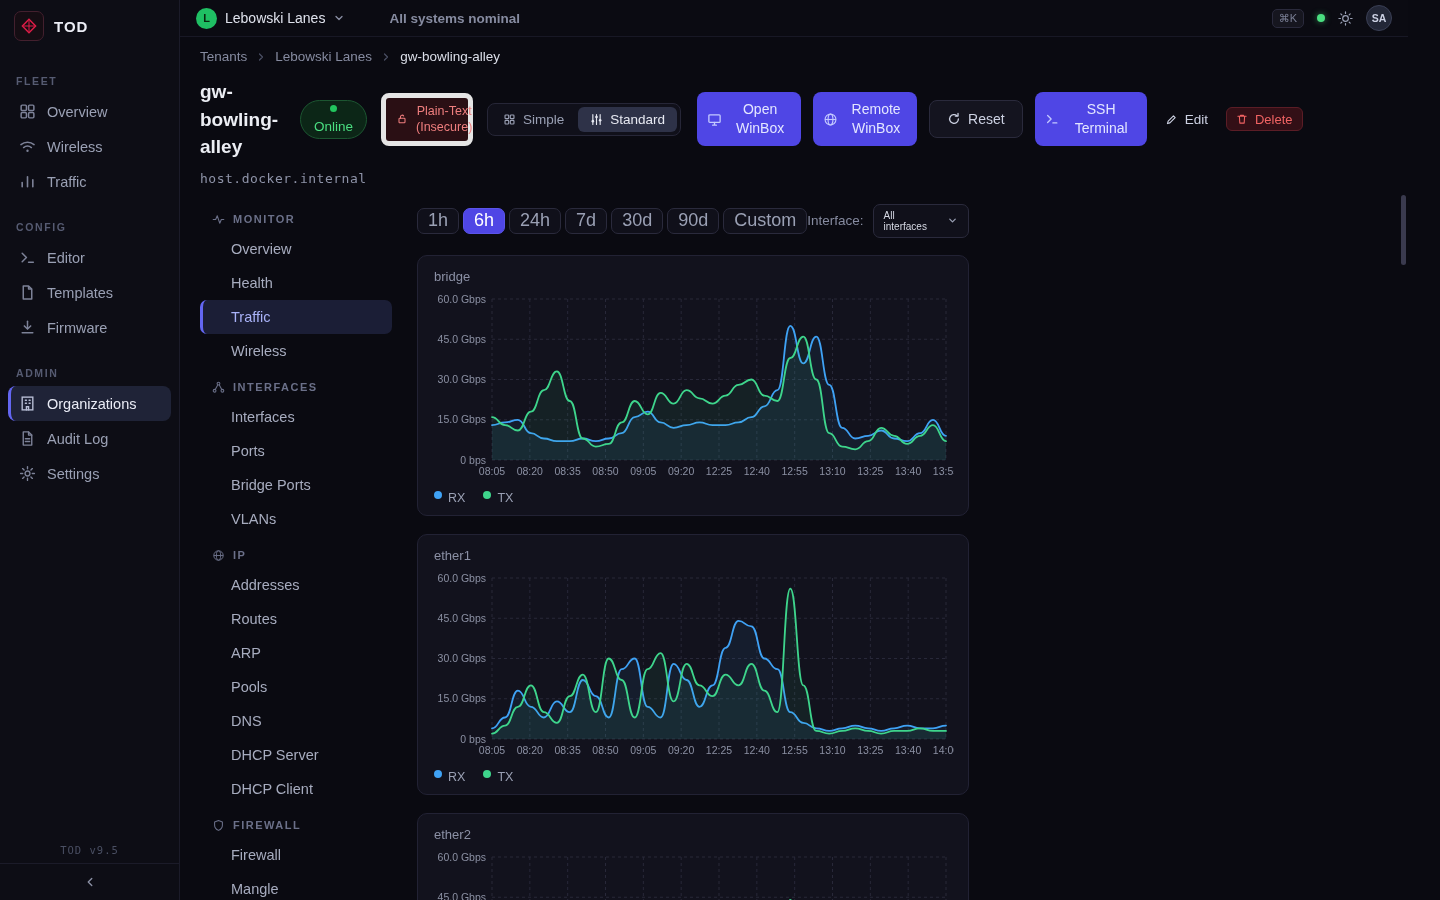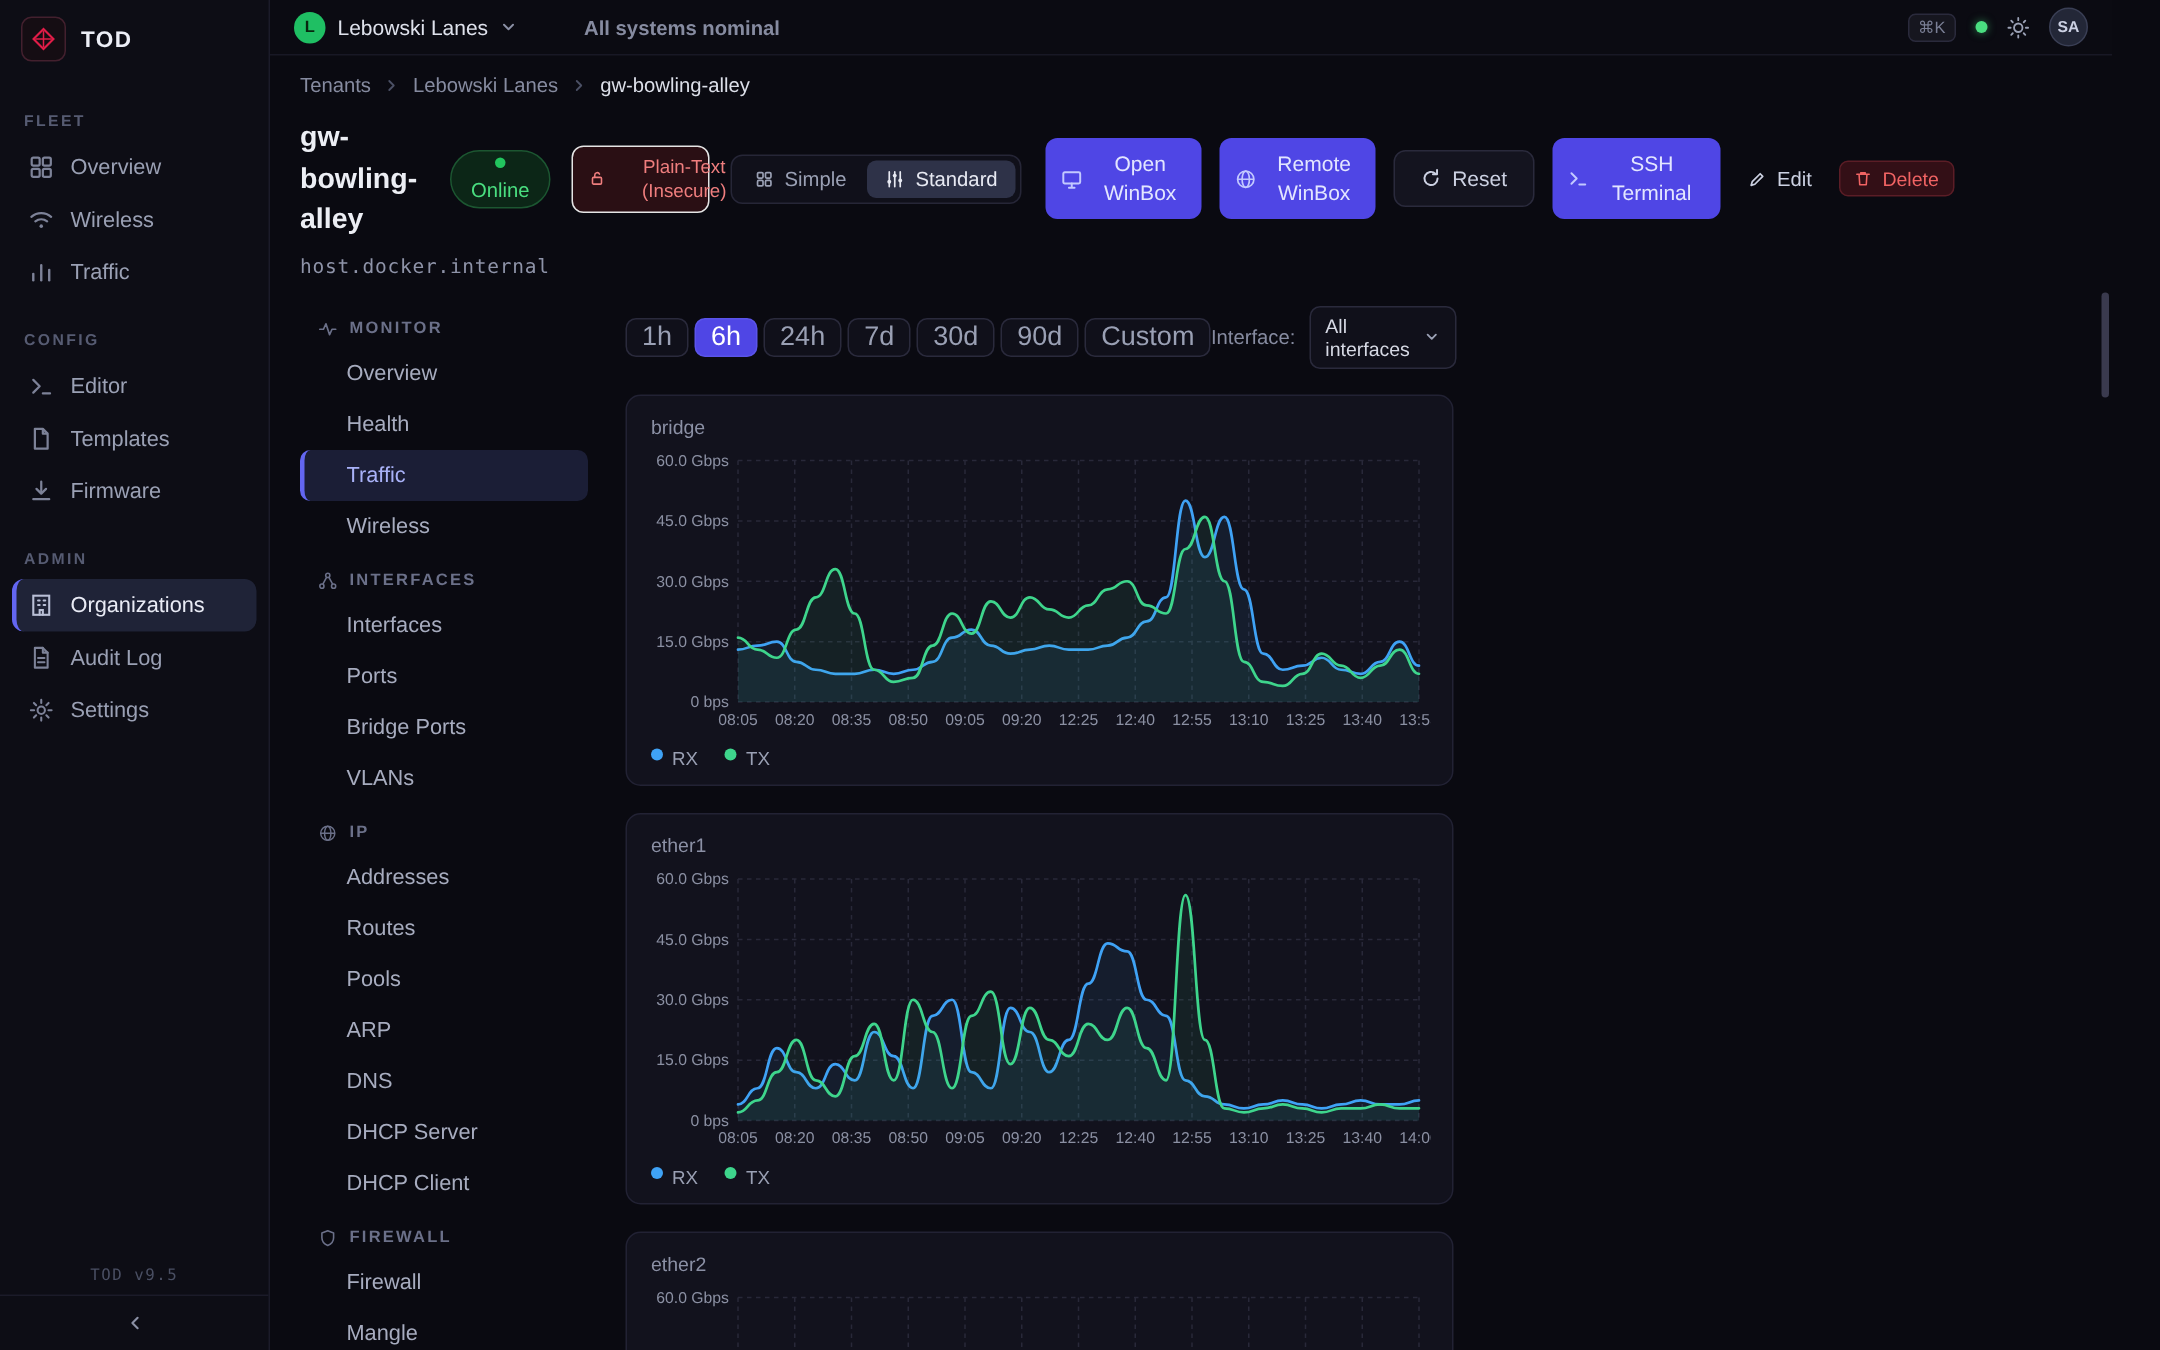--- a/index.html
+++ b/index.html
@@ -51,21 +51,21 @@
   .crumb-current { color:#dcdfe9; }
   .crumb { cursor:pointer; }
 
   
   .dev-header { display:flex; align-items:center; gap:14px; margin-top:14px; }
   .dev-title { width:86px; font-size:19px; font-weight:600; line-height:1.45; color:#eceef4;
     overflow-wrap:break-word; }
   .pill-online { display:flex; align-items:center; gap:7px; background:#0c2617; border:1px solid #1c5631;
     border-radius:999px; padding:4px 13px; color:#4ade80; font-size:13.5px;flex-direction:column; }
   .pill-online .dot { width:7px; height:7px; border-radius:50%; background:#22c55e; }
-  .pill-warn { display:flex; align-items:center; gap:24px; background:#2a0f14; border:1px solid #e5e5e5;
+  .pill-warn { display:flex; align-items:center; gap:8px; background:#2a0f14; border:5px solid #e5e5e5;
     border-radius:8px; padding:5px 10px; color:#ef7e7e; font-size:12.5px; line-height:1.3; width:92px;
     text-align:center; }
   .seg { display:flex; background:#10101a; border:1px solid #262637; border-radius:8px; padding:3px; gap:2px; }
   .seg-btn { display:flex; align-items:center; gap:7px; padding:5px 12px; border-radius:6px;
     font-size:13.5px; color:#9aa0b4; cursor:pointer; }
   .seg-btn.active { background:#2e3248; color:#e7e9f2; }
   .actions { display:flex; align-items:center; gap:12px; margin-left:2px; }
   .btn { display:flex; align-items:center; justify-content:center; gap:7px; cursor:pointer;
     border-radius:8px; font-size:14px; }
   .btn-primary { background:#4f46e5; color:#e3e6ff; width:104px; min-height:54px; padding:7px 10px;
@@ -90,21 +90,21 @@
 
   .charts-col { margin-left:25px; width:552px; }
   .chart-toolbar { display:flex; align-items:center; margin:4px 0 17px; }
   .ranges { display:flex; gap:4px; }
   .range-btn { height:25px; display:flex; align-items:center; padding:12px 10px; border:1px solid #2a2a3c;
     background:#10101a; border-radius:7px; font-size:18px; color:#9aa0b4; cursor:pointer; }
   .range-btn.active { background:#4f46e5; border-color:#5b54ea; color:#ffffff; }
   .iface { margin-left:auto; display:flex; align-items:center; gap:9px; }
   .iface-label { font-size:13.5px; color:#868ba0; }
   .iface-select { display:flex; align-items:center; gap:9px; border:1px solid #2a2a3c; background:#10101a;
-    border-radius:7px; padding:5px 10px; font-size:13px; color:#d6d9e4; cursor:pointer; }
+    border-radius:7px; padding:5px 10px; font-size:10px; color:#d6d9e4; cursor:pointer; }
 
   .card { background:#12121d; border:1px solid #222234; border-radius:10px; padding:13px 16px 10px;
     margin-bottom:18px; }
   .card-title { font-size:13px; color:#8b90a5; margin-bottom:8px; }
   .chart-svg { display:block; width:520px; height:192px; }
   .chart-svg .grid { stroke:#282839; stroke-width:1; stroke-dasharray:3 3; }
   .chart-svg text { fill:#8b90a3; font-size:10.5px; font-family:"Liberation Sans", sans-serif; }
   .legend { display:flex; align-items:center; gap:18px; margin-top:7px; }
   .legend .item { display:flex; align-items:flex-start; gap:6px; font-size:12.5px; color:#9aa0b4; }
   .legend .dot { width:8px; height:8px; border-radius:50%; }
@@ -416,22 +416,22 @@
               <svg class="i" width="13" height="13" viewBox="0 0 16 16" fill="none" stroke="currentColor" stroke-width="1.2">
                   <circle cx="8" cy="8" r="5.8"></circle>
                   <ellipse cx="8" cy="8" rx="2.6" ry="5.8"></ellipse>
                   <path d="M2.2 8h11.6"></path>
                 </svg>
             </span>
             <span>IP</span>
           </div>
           <a class="sub-item">Addresses</a>
           <a class="sub-item">Routes</a>
+          <a class="sub-item">ARP</a>
           <a class="sub-item">Pools</a>
-          <a class="sub-item">ARP</a>
           <a class="sub-item">DNS</a>
           <a class="sub-item">DHCP Server</a>
           <a class="sub-item">DHCP Client</a>
 
           <div class="sub-head">
             <span class="ic">
               <svg class="i" width="13" height="13" viewBox="0 0 16 16" fill="none" stroke="currentColor" stroke-width="1.3" stroke-linejoin="round">
                   <path d="M8 1.8l4.8 1.8v4c0 3.3-2 5.2-4.8 6.4C5.2 12.8 3.2 10.9 3.2 7.6v-4z"></path>
                 </svg>
             </span>

